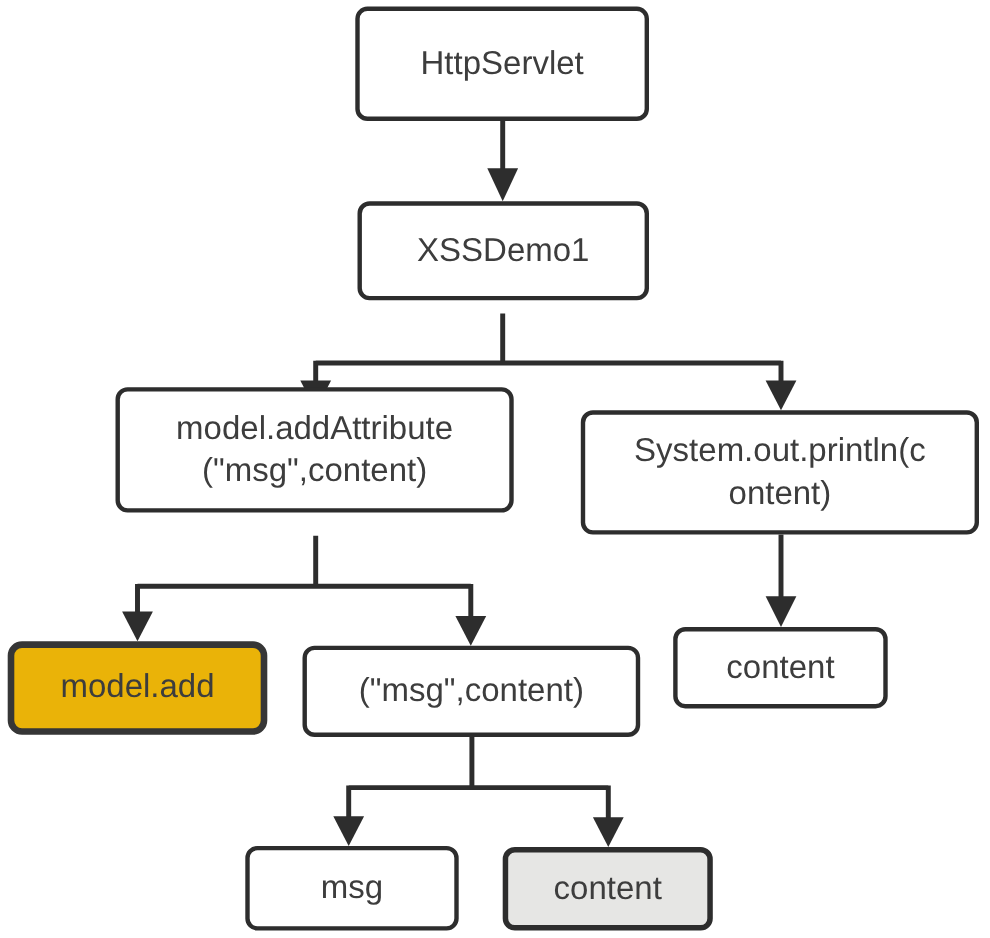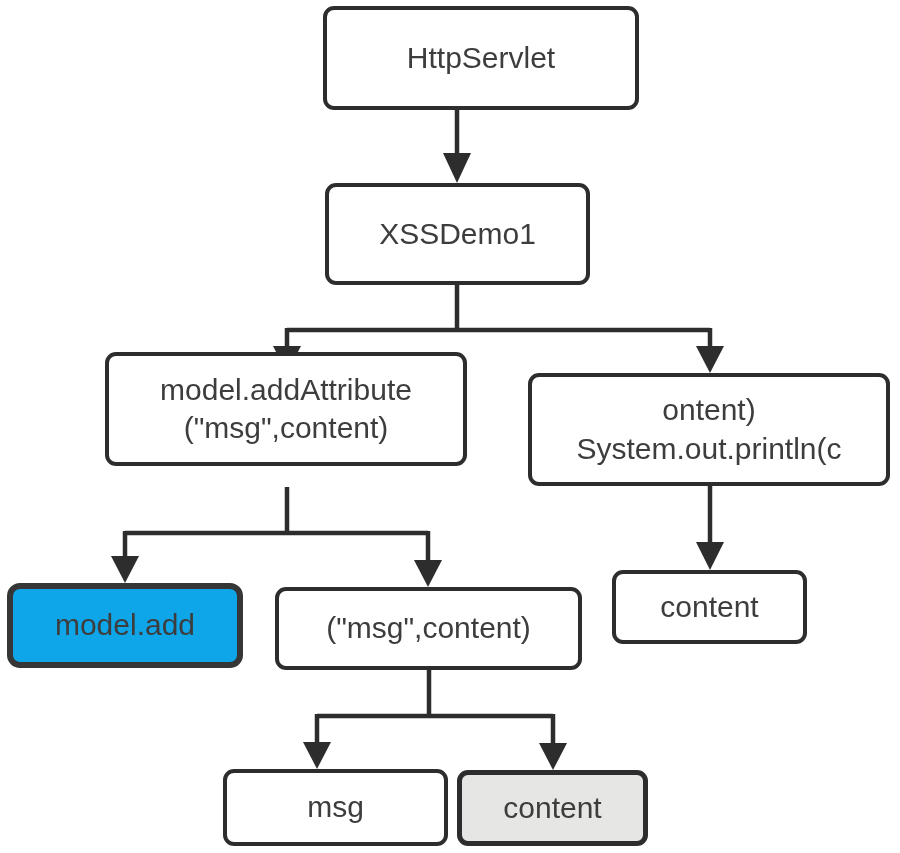--- a/index.html
+++ b/index.html
@@ -26,39 +26,39 @@
     background: #ffffff;
     border: 4px solid #2d2d2d;
     border-radius: 11px;
     color: #3d3d3d;
     font-size: 30px;
     line-height: 1.28;
     text-align: center;
     white-space: nowrap;
   }
   .node.dark {
-    background: #0ea5e9;
+    background: #eab308;
     border-width: 6px;
     border-color: #363636;
     border-radius: 13px;
   }
   .node.light {
     background: #e6e6e4;
     border-width: 5px;
   }
   .node span { display: block; }
   
-  #n-httpservlet   { left: 323px; top:   6px; width: 316px; height: 104px; }
-  #n-xssdemo1      { left: 325px; top: 183px; width: 265px; height: 102px; }
+  #n-httpservlet   { left: 323px; top:   6px; width: 267px; height: 104px; }
+  #n-xssdemo1      { left: 325px; top: 183px; width: 265px; height: 90px; }
   #n-modelcall     { left: 105px; top: 352px; width: 362px; height: 114px; }
   #n-sysout        { left: 528px; top: 373px; width: 362px; height: 113px; }
   #n-modelmethod   { left:   7px; top: 583px; width: 236px; height:  85px; }
   #n-args          { left: 275px; top: 587px; width: 307px; height:  83px; }
   #n-content-right { left: 612px; top: 570px; width: 195px; height:  74px; }
-  #n-msg           { left: 223px; top: 769px; width: 225px; height:  77px; }
+  #n-msg           { left: 223px; top: 769px; width: 194px; height:  77px; }
   #n-content-bot   { left: 457px; top: 770px; width: 191px; height:  76px; }
 </style>
 </head>
 <body>
 
 <div class="canvas">
 
   <svg class="connectors" viewBox="0 0 900 853" xmlns="http://www.w3.org/2000/svg" fill="none" stroke="#2d2d2d" stroke-width="4.5">
 
     <g>
@@ -97,22 +97,22 @@
   <div class="node" id="n-xssdemo1">
     <span>XSSDemo1</span>
   </div>
 
   <div class="node" id="n-modelcall">
     <span>model.addAttribute</span>
     <span>("msg",content)</span>
   </div>
 
   <div class="node" id="n-sysout">
+    <span>System.out.println(c</span>
     <span>ontent)</span>
-    <span>System.out.println(c</span>
   </div>
 
   <div class="node dark" id="n-modelmethod">
     <span>model.add</span>
   </div>
 
   <div class="node" id="n-args">
     <span>("msg",content)</span>
   </div>
 

